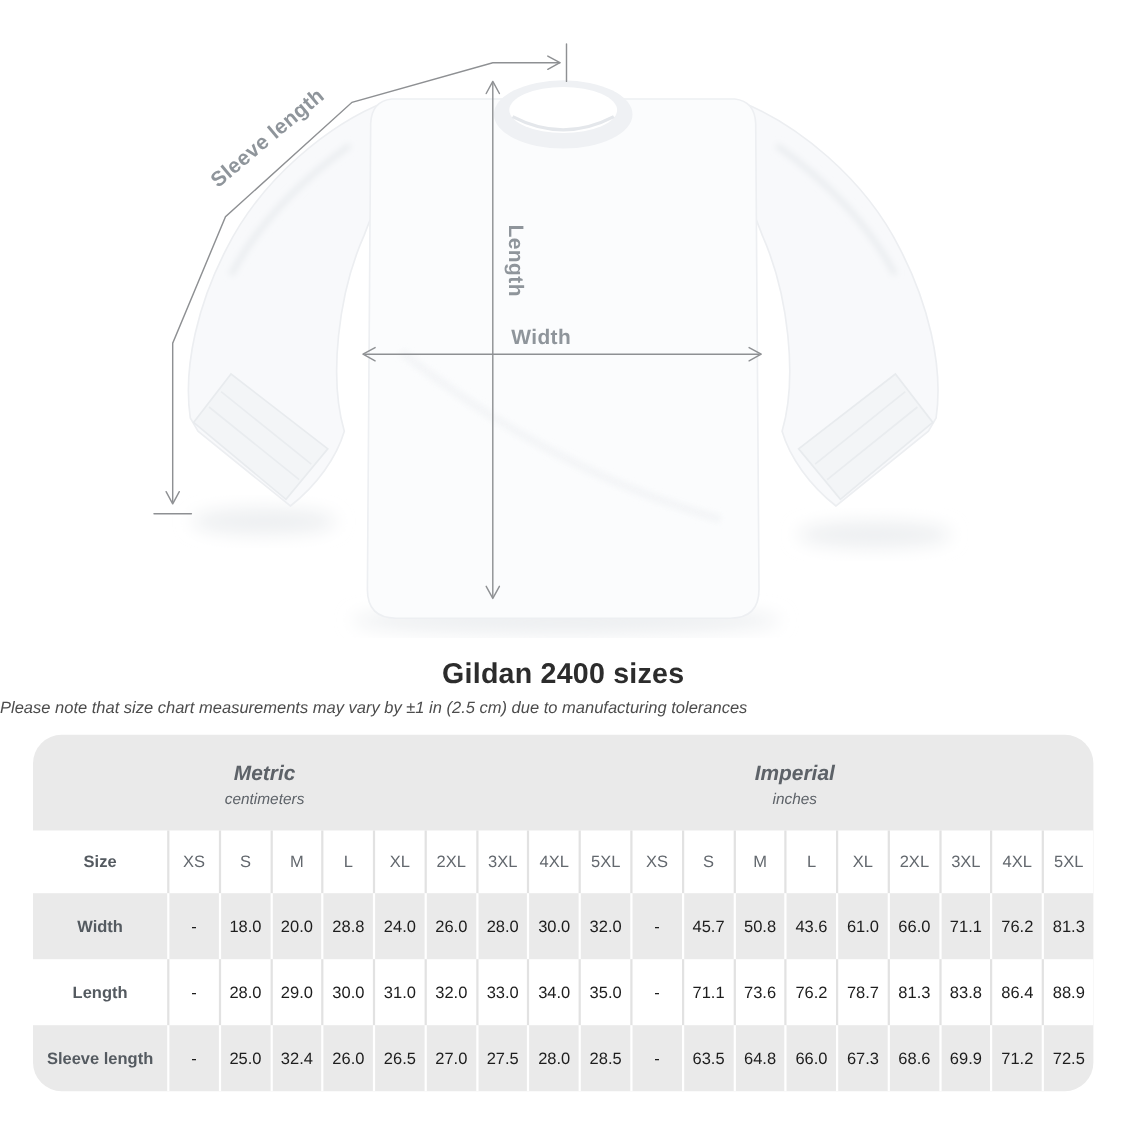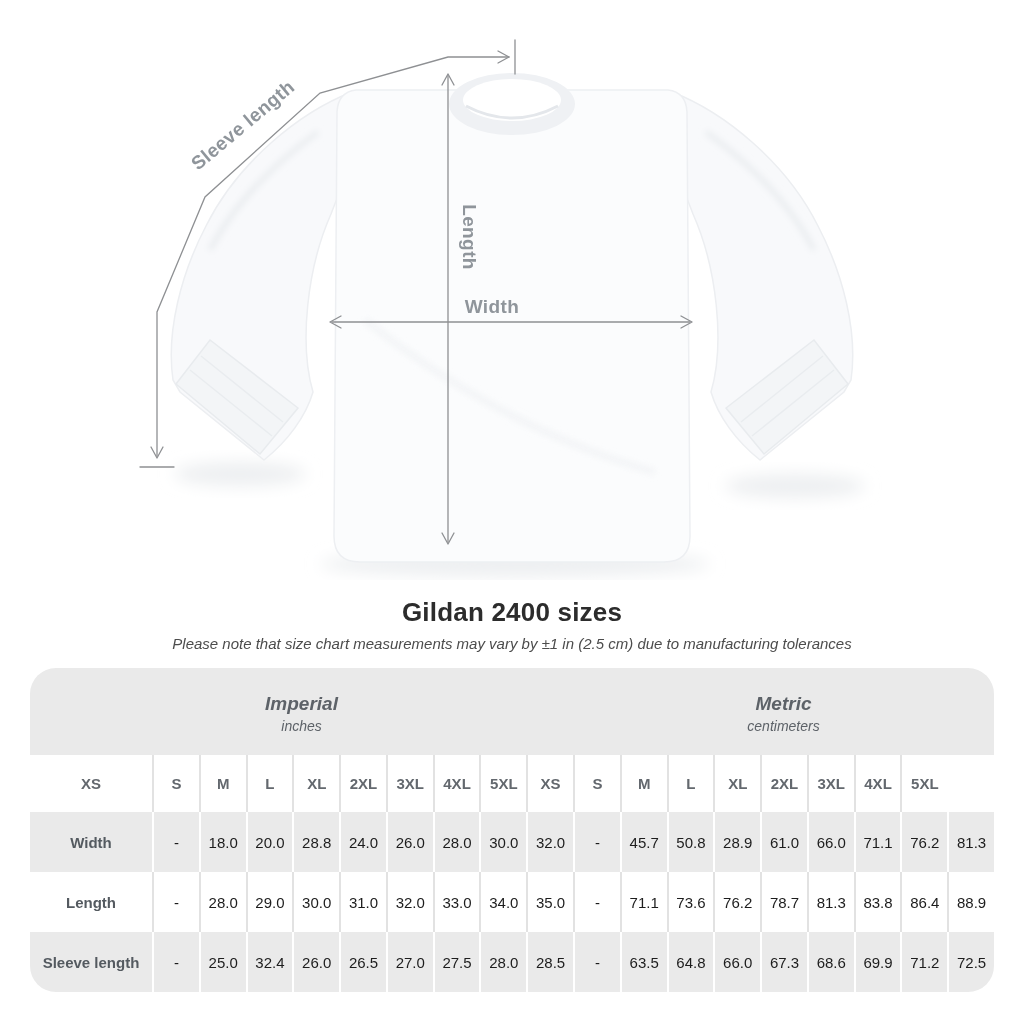--- a/index.html
+++ b/index.html
@@ -18,21 +18,21 @@
   }
   *{margin:0;padding:0;box-sizing:border-box;}
   html,body{width:1024px;height:1024px;background:#ffffff;overflow:hidden;
     font-family:"Liberation Sans","DejaVu Sans",sans-serif;}
   .stage{position:relative;width:1024px;height:1024px;background:#fff;}
 
   .figure{position:absolute;top:0;left:0;width:1024px;height:580px;}
 
   .page-title{position:absolute;top:597px;left:0;width:100%;text-align:center;
     font-size:26px;font-weight:bold;color:var(--title-text);letter-spacing:.2px;}
-  .page-subtitle{position:absolute;top:635px;left:0;width:100%;text-align:center;
+  .page-subtitle{position:absolute;top:635px;left:0;width:100%;
     font-size:15px;font-style:italic;color:var(--subtitle-text);}
 
   .size-table{position:absolute;top:668px;left:30px;width:964px;height:324px;
     background:var(--table-bg);border-radius:26px;overflow:hidden;}
 
   .table-header{display:flex;height:87px;}
   .group{display:flex;flex-direction:column;align-items:center;justify-content:center;padding-top:4px;}
   .group.imperial{width:543px;}
   .group.metric{width:421px;}
   .group-name{font-size:19px;font-weight:bold;font-style:italic;color:var(--group-text);}
@@ -41,21 +41,21 @@
   .trow{display:grid;grid-template-columns:122px repeat(18,1fr);}
   .trow.header-row{height:57px;background:var(--row-white);}
   .trow.data-row{height:60px;}
   .trow.white{background:var(--row-white);}
   .trow.gray{background:transparent;}
   .cell{display:flex;align-items:center;justify-content:center;
     font-size:15px;color:var(--value-text);}
   .cell + .cell{border-left:2px solid var(--sep-on-gray);}
   .trow.white .cell + .cell,.trow.header-row .cell + .cell{border-left-color:var(--sep-on-white);}
   .label-cell{font-weight:bold;color:var(--label-text);}
-  .size-cell{font-weight:bold;color:var(--size-text);}
+  .size-cell{font-weight:normal;color:var(--size-text);}
 
   .annot{stroke:var(--annotation-line);stroke-width:1.3;fill:none;stroke-linecap:round;}
   .annot-text{fill:var(--annotation-text);font-weight:bold;font-size:19px;
     font-family:"Liberation Sans","DejaVu Sans",sans-serif;letter-spacing:.4px;stroke:none;}
 </style>
 </head>
 <body>
 
 <div class="stage">
 
@@ -119,31 +119,32 @@
       </g>
       <text class="annot-text" x="492" y="313" text-anchor="middle">Width</text>
     </g>
   </svg>
 
   <div class="page-title">Gildan 2400 sizes</div>
   <div class="page-subtitle">Please note that size chart measurements may vary by ±1 in (2.5 cm) due to manufacturing tolerances</div>
 
   <div class="size-table">
     <div class="table-header">
+      <div class="group metric">
+        <div class="group-name">Metric</div>
+        <div class="group-unit">centimeters</div>
+      </div>
       <div class="group imperial">
         <div class="group-name">Imperial</div>
         <div class="group-unit">inches</div>
       </div>
-      <div class="group metric">
-        <div class="group-name">Metric</div>
-        <div class="group-unit">centimeters</div>
-      </div>
     </div>
     <div id="table-rows">
         <div class="trow header-row">
+          <div class="cell label-cell">Size</div>
           <div class="cell size-cell">XS</div>
           <div class="cell size-cell">S</div>
           <div class="cell size-cell">M</div>
           <div class="cell size-cell">L</div>
           <div class="cell size-cell">XL</div>
           <div class="cell size-cell">2XL</div>
           <div class="cell size-cell">3XL</div>
           <div class="cell size-cell">4XL</div>
           <div class="cell size-cell">5XL</div>
           <div class="cell size-cell">XS</div>
@@ -163,21 +164,21 @@
           <div class="cell value-cell">20.0</div>
           <div class="cell value-cell">28.8</div>
           <div class="cell value-cell">24.0</div>
           <div class="cell value-cell">26.0</div>
           <div class="cell value-cell">28.0</div>
           <div class="cell value-cell">30.0</div>
           <div class="cell value-cell">32.0</div>
           <div class="cell value-cell">-</div>
           <div class="cell value-cell">45.7</div>
           <div class="cell value-cell">50.8</div>
-          <div class="cell value-cell">28.9</div>
+          <div class="cell value-cell">43.6</div>
           <div class="cell value-cell">61.0</div>
           <div class="cell value-cell">66.0</div>
           <div class="cell value-cell">71.1</div>
           <div class="cell value-cell">76.2</div>
           <div class="cell value-cell">81.3</div>
         </div>
         <div class="trow data-row white">
           <div class="cell label-cell">Length</div>
           <div class="cell value-cell">-</div>
           <div class="cell value-cell">28.0</div>

